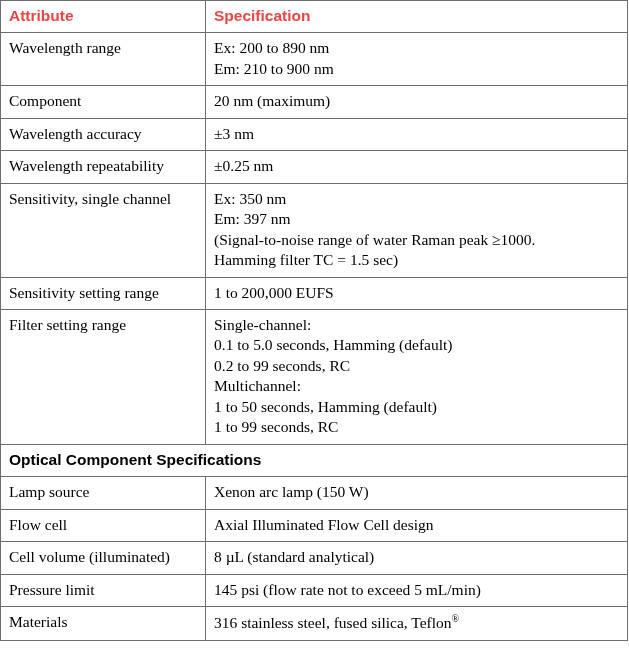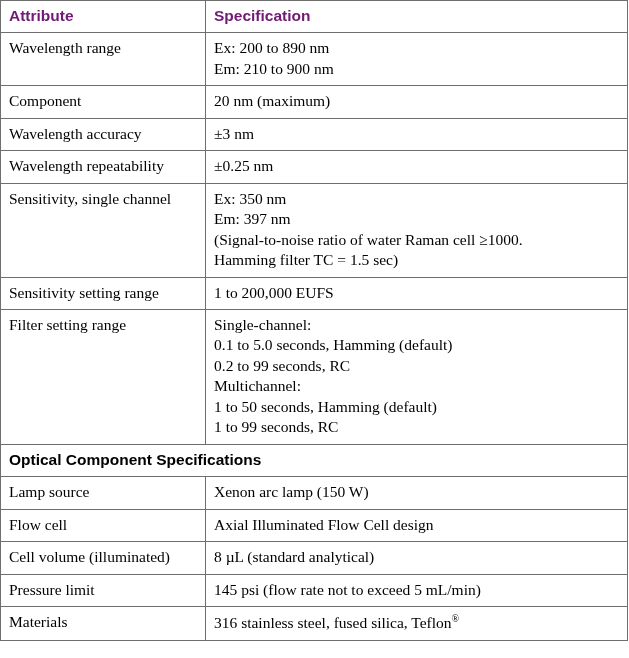--- a/index.html
+++ b/index.html
@@ -24,21 +24,21 @@
   .spec-table col.c2 { width: 422px; }
 
   .spec-table td {
     border: 1px solid #6e6e6e;
     vertical-align: top;
     padding: 5px 8px 6px 8px;
     font-size: 15.5px;
     line-height: 1.32;
   }
   .header-cell {
-    color: #701a75;
+    color: #ef4444;
     font-weight: bold;
     font-family: "Liberation Sans", sans-serif;
     font-size: 14.5px;
     padding-top: 6px;
     padding-bottom: 7px;
   }
   .section-cell {
     color: #000000;
     font-weight: bold;
     font-family: "Liberation Sans", sans-serif;
@@ -96,21 +96,21 @@
         <td>Wavelength repeatability</td>
         <td>
           <span class="line">±0.25 nm</span>
         </td>
       </tr>
       <tr>
         <td>Sensitivity, single channel</td>
         <td>
           <span class="line">Ex: 350 nm</span>
           <span class="line gap">Em: 397 nm</span>
-          <span class="line gap">(Signal-to-noise ratio of water Raman cell ≥1000.</span>
+          <span class="line gap">(Signal-to-noise range of water Raman peak ≥1000.</span>
           <span class="line gap">Hamming filter TC = 1.5 sec)</span>
         </td>
       </tr>
       <tr>
         <td>Sensitivity setting range</td>
         <td>
           <span class="line">1 to 200,000 EUFS</span>
         </td>
       </tr>
       <tr>

